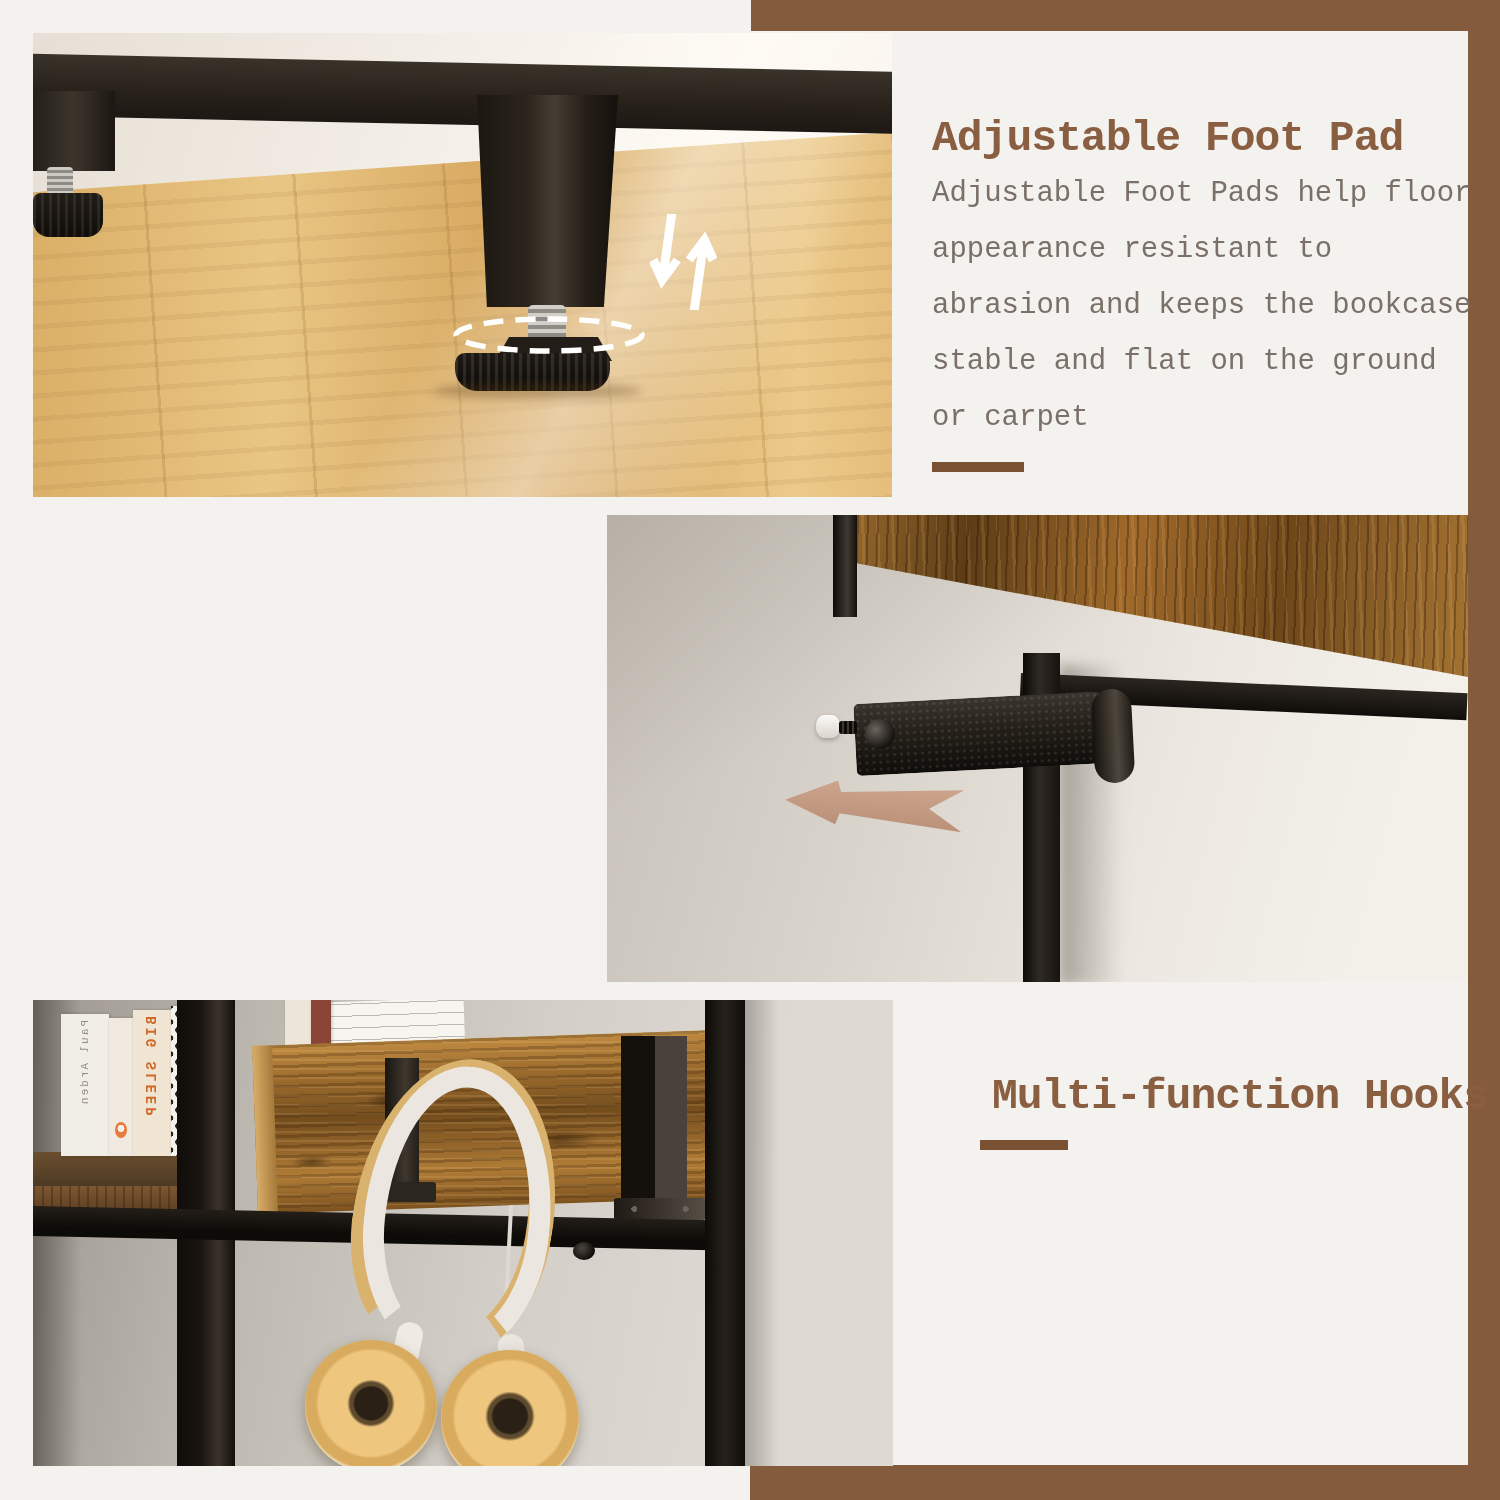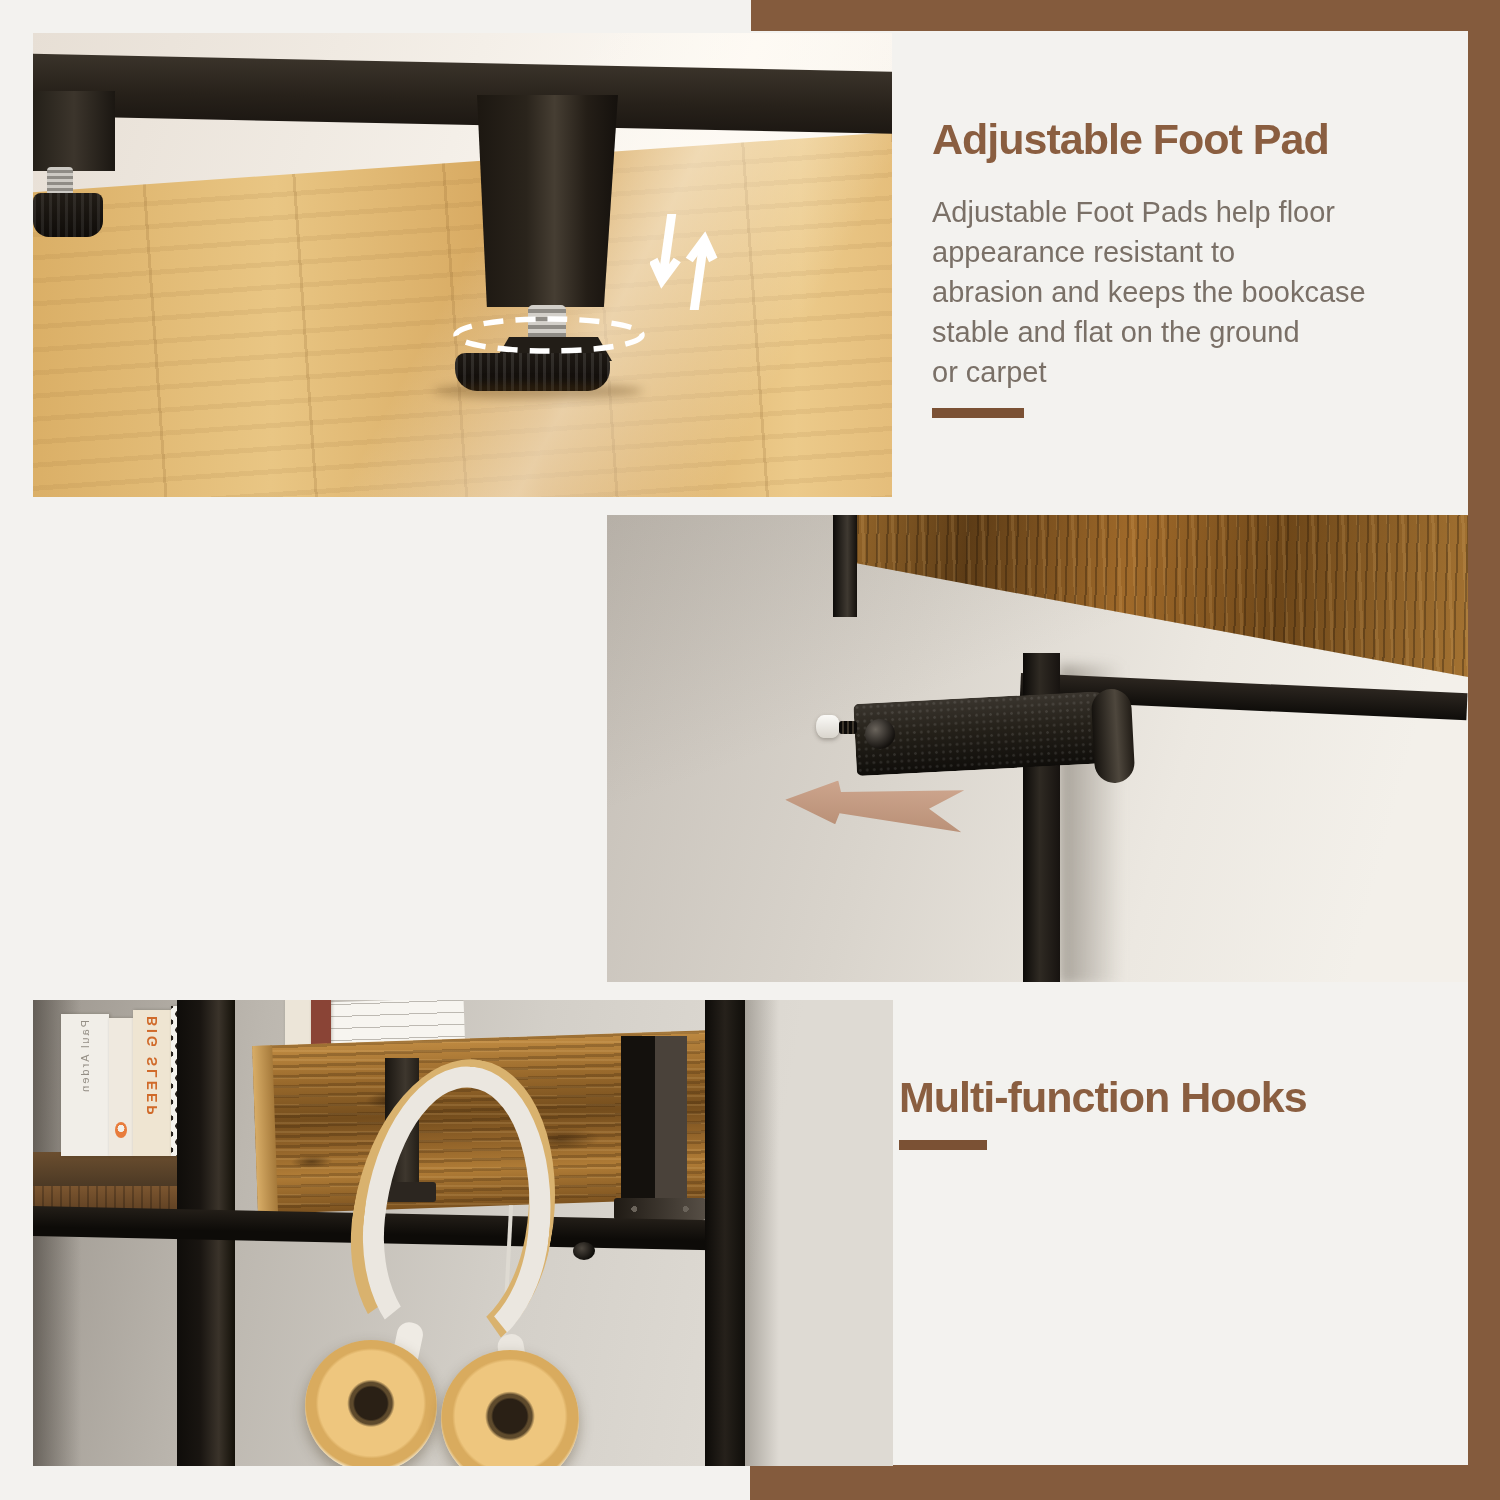--- a/index.html
+++ b/index.html
@@ -5,37 +5,37 @@
   :root{
     --background:#f3f2ef;
     --accent:#845b3d;
     --divider:#7b5134;
     --heading-color:#8a5e40;
     --body-color:#7a7067;
   }
   *{margin:0;padding:0;box-sizing:border-box;}
   html,body{width:1500px;height:1500px;}
   body{background:var(--background);font-family:"Liberation Sans",sans-serif;}
-  .canvas{position:relative;width:1500px;height:1500px;overflow:hidden;background:var(--background);}
+  .canvas{position:relative;width:1500px;height:1500px;overflow:hidden;background:var(--background);font-family:Liberation Mono, monospace;}
 
   
   .band{position:absolute;background:var(--accent);}
   .band-top{left:751px;top:0;width:749px;height:31px;}
   .band-right{left:1468px;top:0;width:32px;height:1500px;}
   .band-bottom{left:750px;top:1465px;width:750px;height:35px;}
 
   
   .text-block{position:absolute;}
   .text-block h2{font-size:43px;line-height:54px;font-weight:700;letter-spacing:-1px;color:var(--heading-color);}
-  .text-block p{margin-top:26px;font-size:29px;line-height:40px;color:var(--body-color);white-space:pre;}
+  .text-block p{font-size:29px;line-height:56px;color:var(--body-color);white-space:pre;}
   .text-block .divider{margin-top:16px;width:92px;height:10px;background:var(--divider);}
   #sec1{left:932px;top:112px;width:520px;}
   #sec2{left:77px;top:584px;width:540px;}
   #sec2 .divider{width:84px;}
-  #sec3{left:899px;top:1070px;width:520px;}
+  #sec3{left:980px;top:1070px;width:520px;text-align:center;}
   #sec3 .divider{width:88px;}
 
   
   .photo{position:absolute;overflow:hidden;}
   .photo *{position:absolute;}
 
   
   #photo1{left:33px;top:33px;width:859px;height:464px;}
   .p1-wall{inset:0;background:linear-gradient(108deg,#e7dfd5 0%,#f4efe8 45%,#fdfaf5 72%,#f6f1ea 100%);}
   .p1-floor{left:-40px;right:-60px;top:162px;height:620px;transform:rotate(-4deg);transform-origin:left top;

